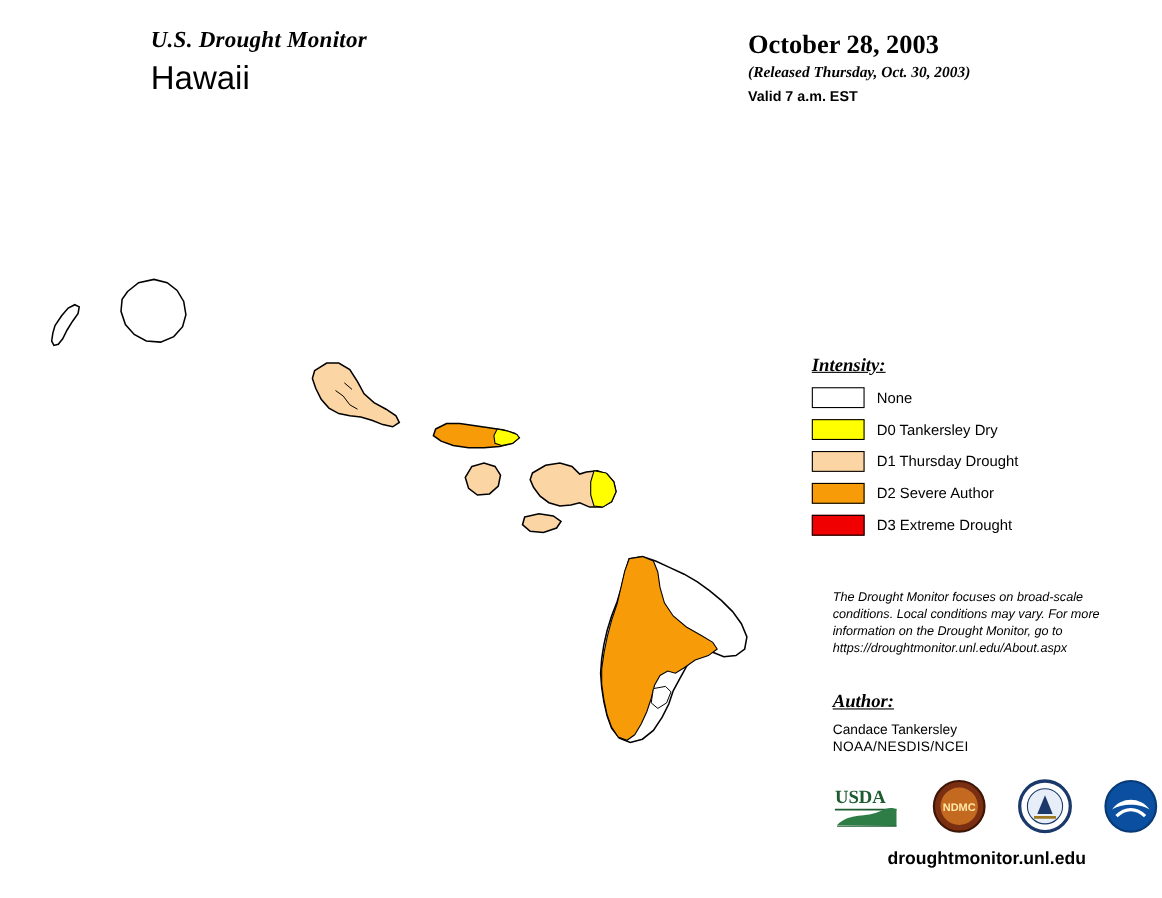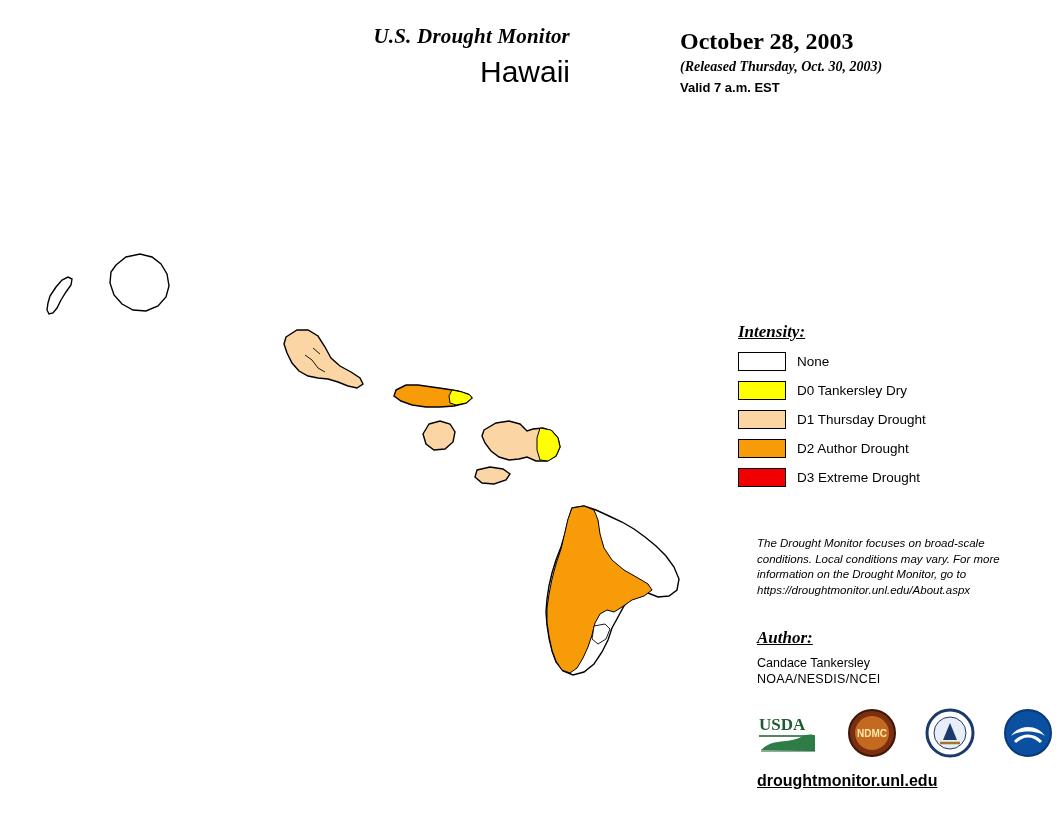--- a/index.html
+++ b/index.html
@@ -12,24 +12,24 @@
     height: 816px;
     position: relative;
     font-family: "Liberation Sans", sans-serif;
     color: #000000;
     overflow: hidden;
   }
 
   
   .title-block {
     position: absolute;
-    left: 150px;
+    left: 137px;
     top: 24px;
     width: 420px;
-    text-align: right;
+    text-align: left;
   }
   .title-main {
     font-family: "Liberation Serif", serif;
     font-style: italic;
     font-weight: bold;
     font-size: 21px;
     letter-spacing: 0.2px;
   }
   .title-state {
     font-family: "Liberation Sans", sans-serif;
@@ -155,24 +155,24 @@
     align-items: center;
     gap: 28px;
   }
   .logo { flex: 0 0 auto; }
 
   .footer-url {
     position: absolute;
     left: 757px;
     top: 772px;
     width: 280px;
+    text-align: center;
     font-weight: bold;
     font-size: 16px;
     font-family: "Liberation Sans", sans-serif;
-    text-decoration: underline;
   }
 </style>
 </head>
 <body>
 
 <div class="title-block">
   <div class="title-main">U.S. Drought Monitor</div>
   <div class="title-state">Hawaii</div>
 </div>
 
@@ -225,21 +225,21 @@
     <span class="legend-label">D0 Tankersley Dry</span>
   </div>
 
   <div class="legend-row">
     <span class="swatch" style="background:#fcd5a4"></span>
     <span class="legend-label">D1 Thursday Drought</span>
   </div>
 
   <div class="legend-row">
     <span class="swatch" style="background:#f79c08"></span>
-    <span class="legend-label">D2 Author Drought</span>
+    <span class="legend-label">D2 Severe Author</span>
   </div>
 
   <div class="legend-row">
     <span class="swatch" style="background:#f00000"></span>
     <span class="legend-label">D3 Extreme Drought</span>
   </div>
 
 </div>
 
 <div class="disclaimer">The Drought Monitor focuses on broad-scale conditions. Local conditions may vary. For more information on the Drought Monitor, go to https://droughtmonitor.unl.edu/About.aspx</div>

